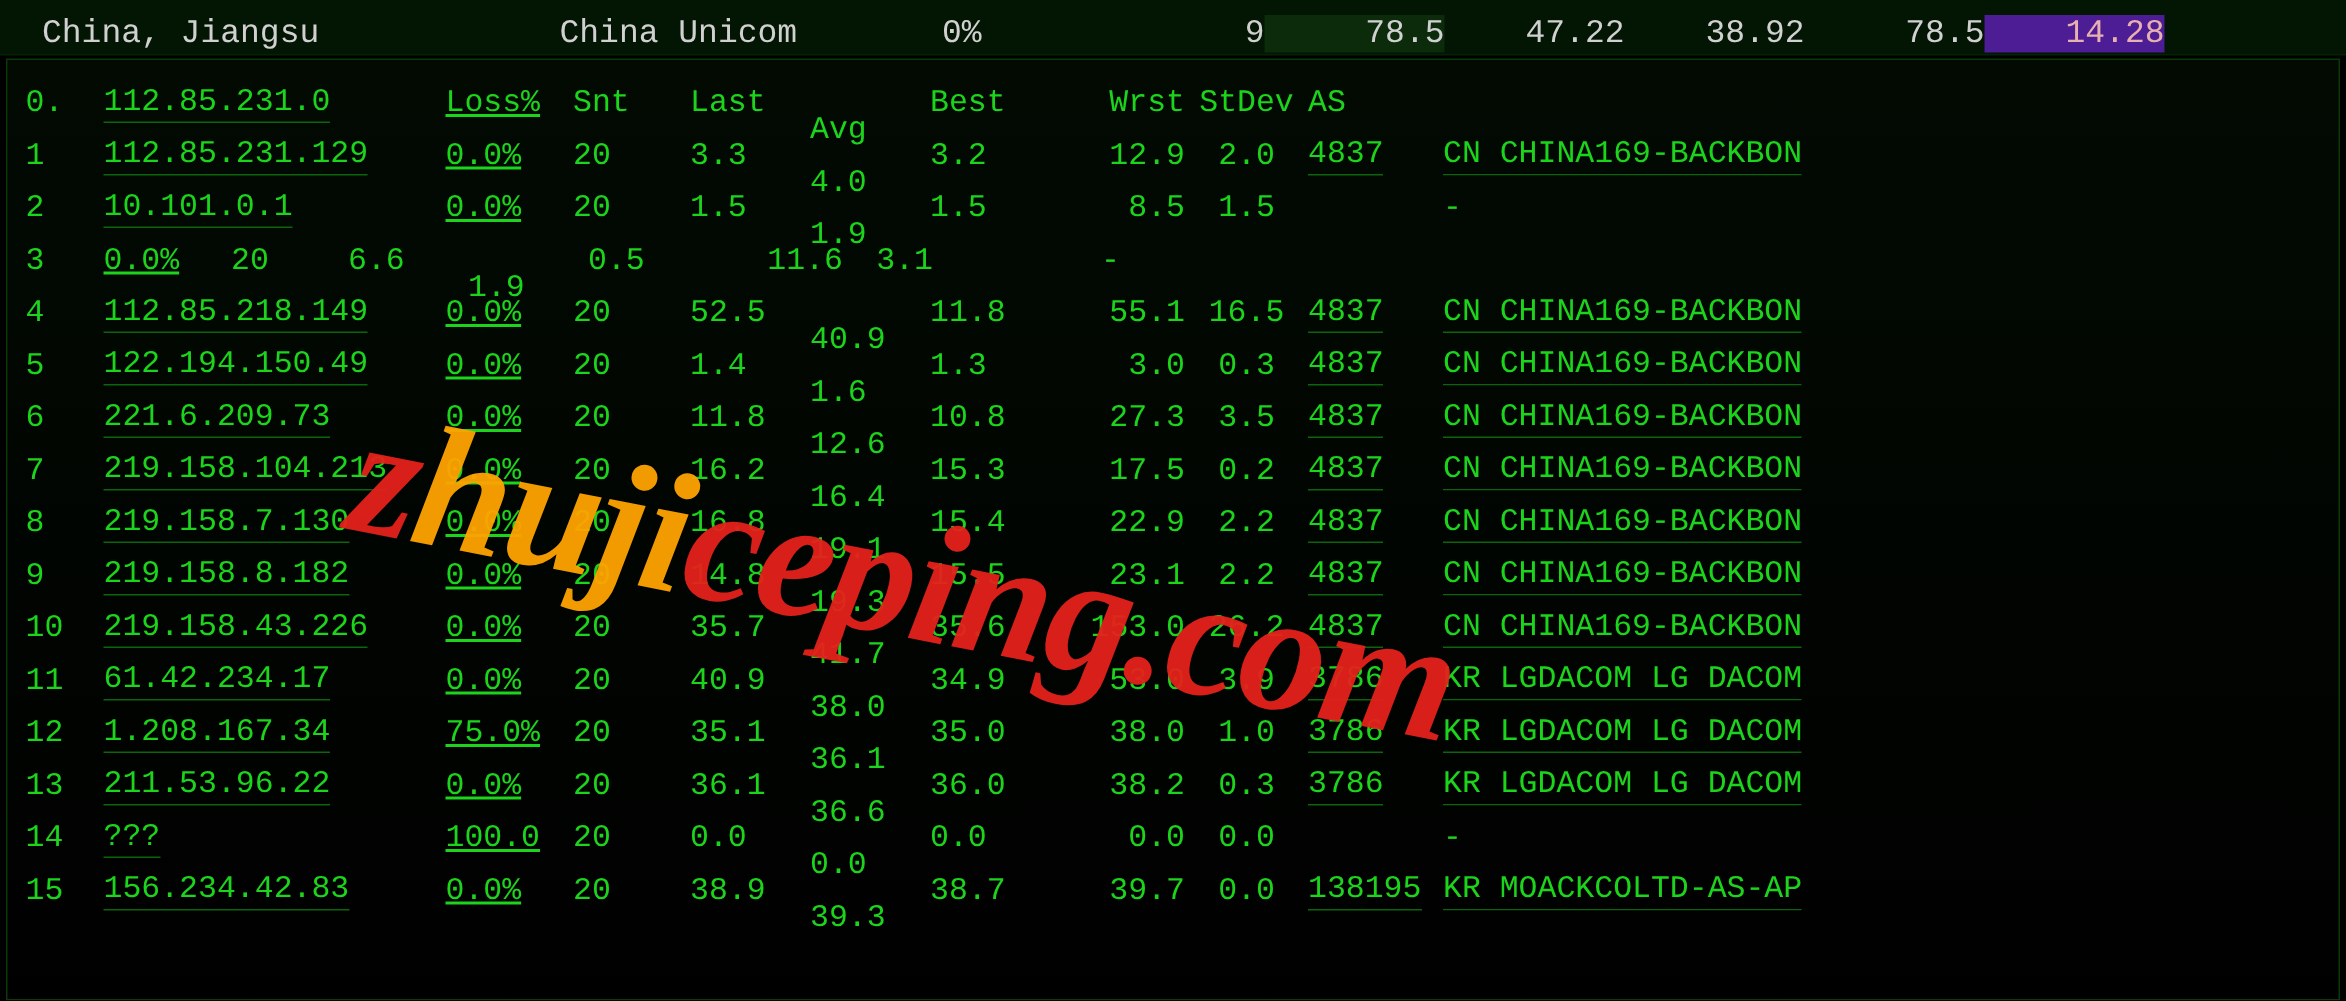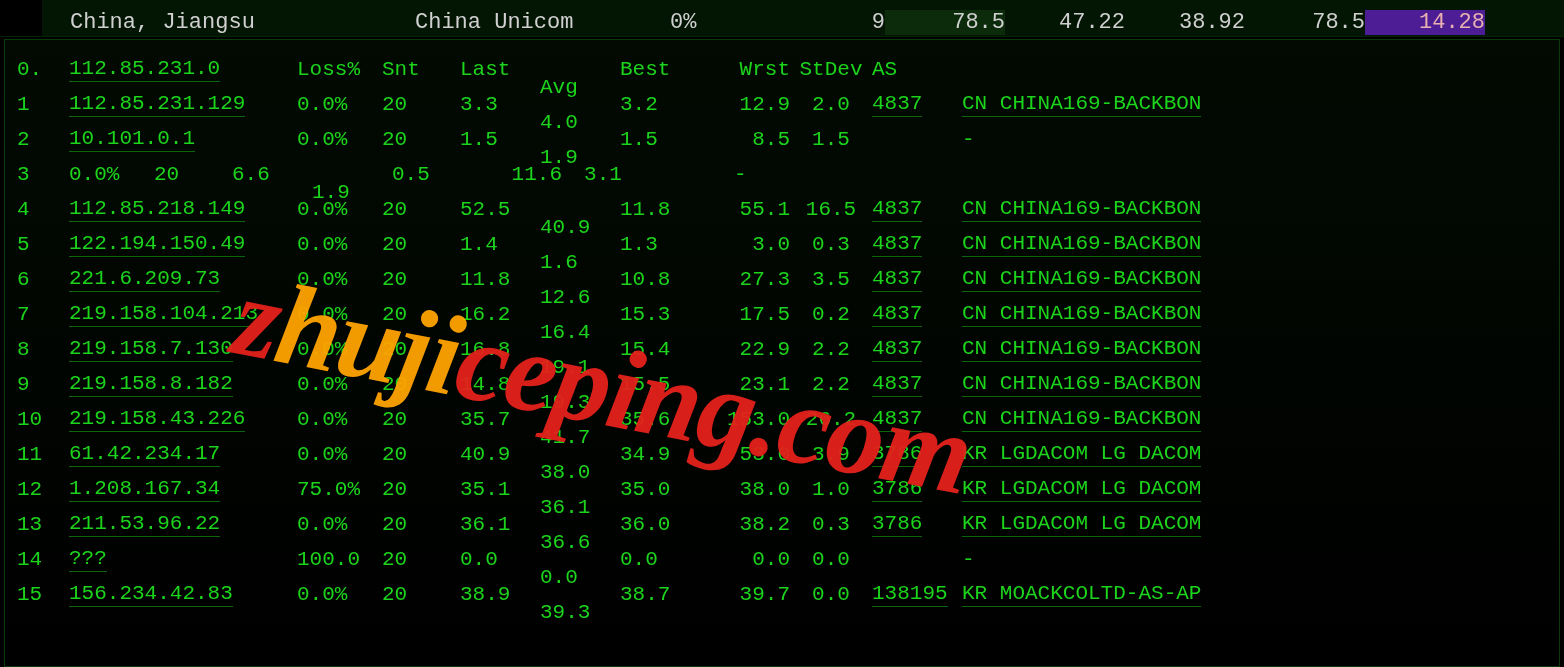--- a/index.html
+++ b/index.html
@@ -13,21 +13,20 @@
     overflow:hidden;
     position:relative;
   }
   .topbar{
     display:flex;
     align-items:center;
     height:44px;
     background:#031503;
     padding:0 18px 0 28px;
     font-size:22px;
-    margin-left:42px;
   }
   .topbar .loc{flex:0 0 345px;color:#d0d0d0;}
   .topbar .isp{flex:0 0 255px;color:#d0d0d0;}
   .topbar .pct{flex:0 0 110px;color:#d0d0d0;text-align:left;}
   .topbar .cnt{flex:0 0 105px;color:#d0d0d0;text-align:right;}
   .topbar .stat{flex:0 0 120px;text-align:right;color:#d0d0d0;}
   .topbar .stat.hi{background:#0b2b0b;}
   .topbar .stat.worst{background:#4c1d95;color:#e8b0b0;}
 
   .body-area{
@@ -49,21 +48,21 @@
   }
   .row{
     display:flex;
     align-items:center;
     height:35px;
     white-space:nowrap;
   }
   .row span{display:inline-block;}
   .c-hop{flex:0 0 52px;}
   .c-ip {flex:0 0 228px;}
-  .c-loss{flex:0 0 85px;}
+  .c-loss{flex:0 0 85px;text-decoration:underline;}
   .c-snt {flex:0 0 78px;}
   .c-last{flex:0 0 80px;}
   .c-avg {flex:0 0 80px;margin-top:36px;}
   .c-best{flex:0 0 80px;}
   .c-wrst{flex:0 0 90px;text-align:right;}
   .c-std {flex:0 0 82px;text-align:center;}
   .c-as  {flex:0 0 90px;}
   .c-name{flex:1 1 auto;overflow:hidden;}
   .u{border-bottom:1px solid #0c640c;padding-bottom:1px;}
   .hdr .u{border-bottom:1px solid #0c640c;}

